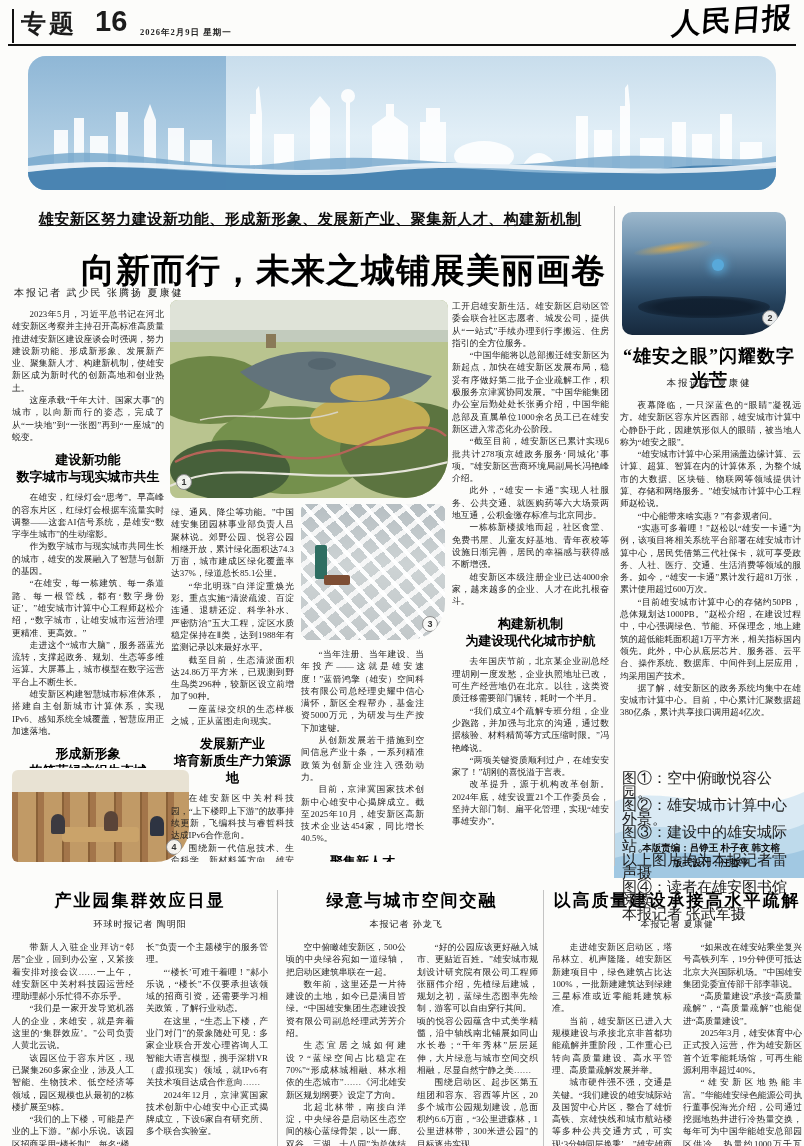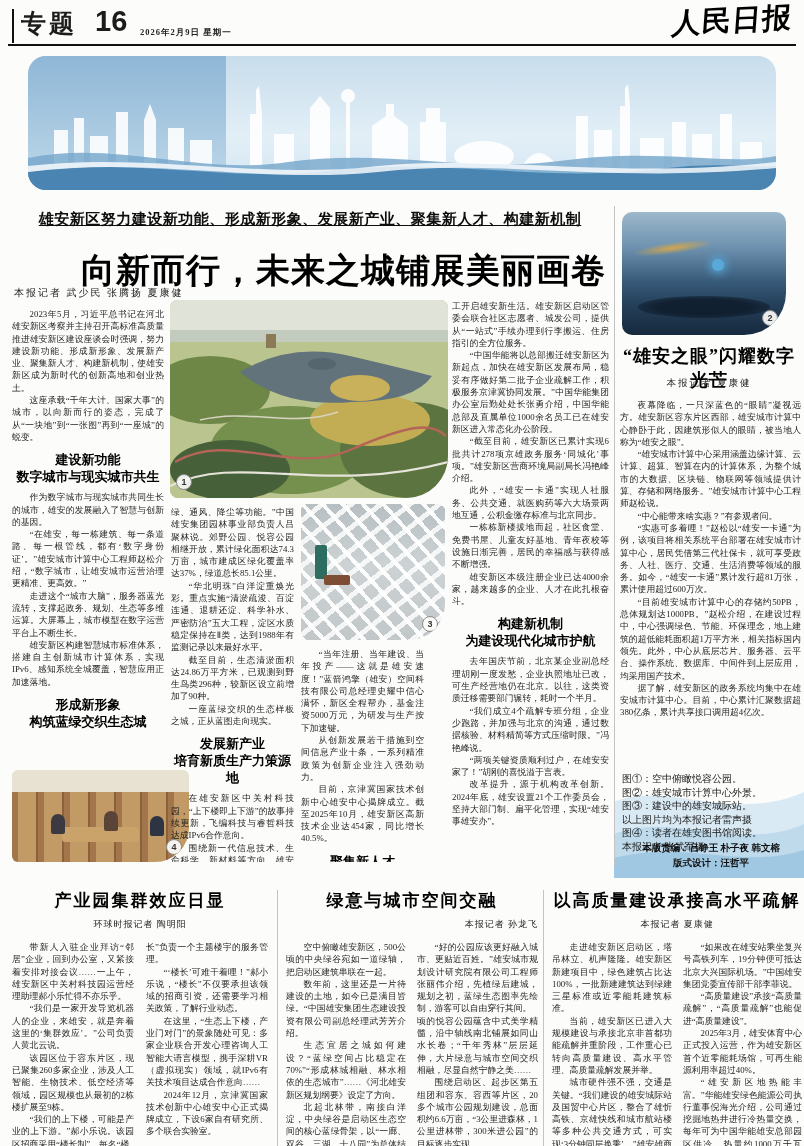--- a/index.html
+++ b/index.html
@@ -62,28 +62,28 @@
   #photo2 .refl{position:absolute;left:10%;top:68%;width:80%;height:18%;border-radius:50%;
           background:radial-gradient(ellipse,#0e1b2a 50%,rgba(14,27,42,0) 100%);opacity:.85;}
   
   .sb-title{position:absolute;left:616px;top:344px;width:186px;text-align:center;
             font:900 18px/24px "Liberation Serif",serif;letter-spacing:1px;color:#000;}
   .sb-byline{position:absolute;left:616px;top:377px;width:186px;text-align:center;
              font:400 9.5px/13px "Liberation Serif",serif;letter-spacing:2px;color:#222;}
   .sb-body{left:620px;top:399px;width:181px;height:369px;}
   .sb-deco{position:absolute;left:614px;top:742px;width:190px;height:136px;z-index:0;}
   .sb-captions{position:absolute;left:622px;top:772px;width:178px;z-index:2;}
-  .cap{font-size:10px;line-height:13.6px;color:#1a1a1a;text-align:left;}
+  .cap{font-size:15px;line-height:13.6px;color:#1a1a1a;text-align:left;}
   .sb-credits{position:absolute;left:622px;top:841px;width:178px;text-align:center;z-index:2;
               font:700 9.5px/15px "Liberation Serif",serif;color:#111;}
   
   .bt-title{position:absolute;text-align:center;font:900 17px/22px "Liberation Serif",serif;letter-spacing:2px;color:#000;}
   .bt-byline{position:absolute;text-align:center;font:400 9px/12px "Liberation Serif",serif;letter-spacing:1px;color:#222;}
   #btA{left:12px;top:890px;width:256px;} #btB{left:286px;top:890px;width:252px;} #btC{left:552px;top:890px;width:250px;}
-  #byA{left:12px;top:918px;width:256px;} #byB{left:286px;top:918px;width:252px;text-align:right;} #byC{left:552px;top:918px;width:250px;}
+  #byA{left:12px;top:918px;width:256px;} #byB{left:280px;top:918px;width:252px;} #byC{left:552px;top:918px;width:250px;}
   #colA1{left:12px;top:941px;width:122px;height:205px;} #colA2{left:146px;top:941px;width:122px;height:205px;}
   #colB1{left:286px;top:941px;width:120px;height:205px;} #colB2{left:417px;top:941px;width:121px;height:205px;}
   #colC1{left:552px;top:941px;width:120px;height:205px;} #colC2{left:683px;top:941px;width:119px;height:205px;}
   .vline{position:absolute;width:1px;background:#c4c4c4;}
   #v-main{left:614px;top:206px;height:660px;}
   #v-b1{left:277px;top:890px;height:256px;} #v-b2{left:543px;top:890px;height:256px;}
 </style>
 </head>
 <body>
 
@@ -187,20 +187,21 @@
     <span class="pmark" style="right:7px;bottom:7px;">4</span>
   </div>
 
   <div class="news-col" id="col1" style="left:12px;top:308px;width:152px;height:460px;">
       <div class="para">2023年5月，习近平总书记在河北雄安新区考察并主持召开高标准高质量推进雄安新区建设座谈会时强调，努力建设新功能、形成新形象、发展新产业、聚集新人才、构建新机制，使雄安新区成为新时代的创新高地和创业热土。</div>
       <div class="para">这座承载“千年大计、国家大事”的城市，以向新而行的姿态，完成了从“一块地”到“一张图”再到“一座城”的蜕变。</div>
       <div class="sec-head">
         <div>建设新功能</div>
         <div>数字城市与现实城市共生</div>
       </div>
+      <div class="para">在雄安，红绿灯会“思考”。早高峰的容东片区，红绿灯会根据车流量实时调整——这套AI信号系统，是雄安“数字孪生城市”的生动缩影。</div>
       <div class="para">作为数字城市与现实城市共同生长的城市，雄安的发展融入了智慧与创新的基因。</div>
       <div class="para">“在雄安，每一栋建筑、每一条道路、每一根管线，都有‘数字身份证’。”雄安城市计算中心工程师赵松介绍，“数字城市，让雄安城市运营治理更精准、更高效。”</div>
       <div class="para">走进这个“城市大脑”，服务器蓝光流转，支撑起政务、规划、生态等多维运算。大屏幕上，城市模型在数字运营平台上不断生长。</div>
       <div class="para">雄安新区构建智慧城市标准体系，搭建自主创新城市计算体系，实现IPv6、感知系统全城覆盖，智慧应用正加速落地。</div>
       <div class="sec-head">
         <div>形成新形象</div>
         <div>构筑蓝绿交织生态城</div>
       </div>
     </div>
   <div class="news-col" id="col2" style="left:171px;top:506px;width:123px;height:356px;">

